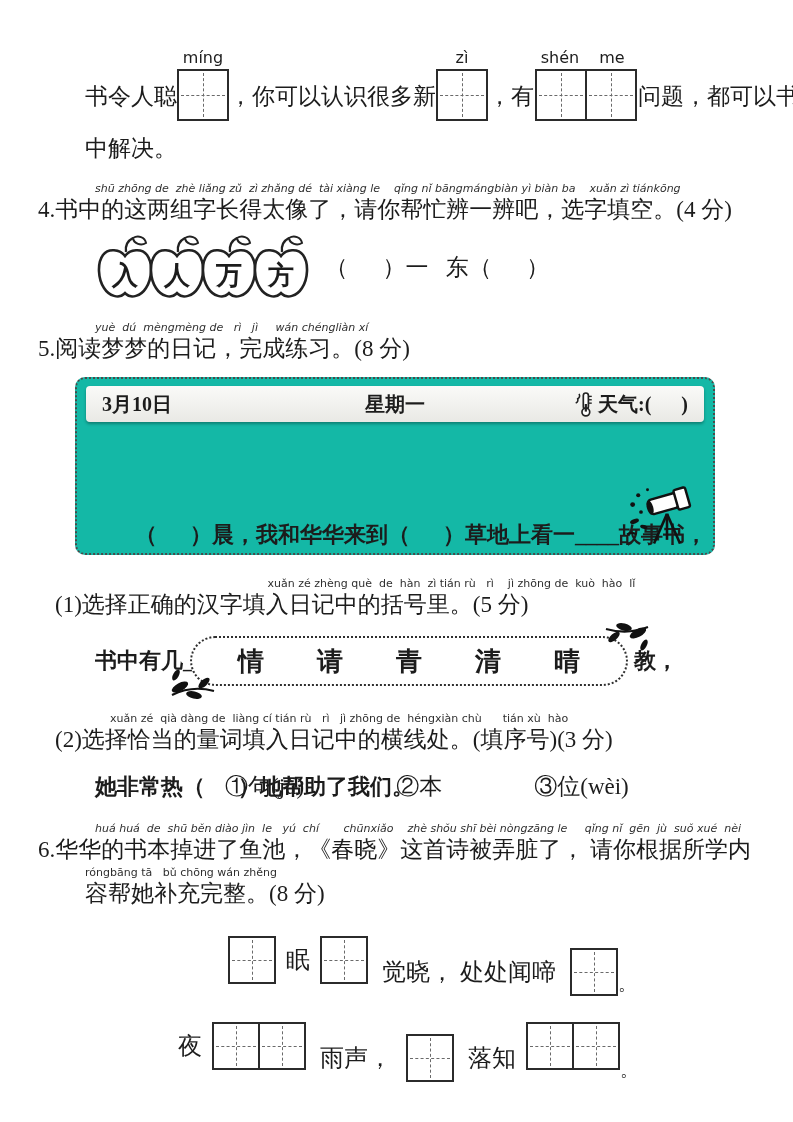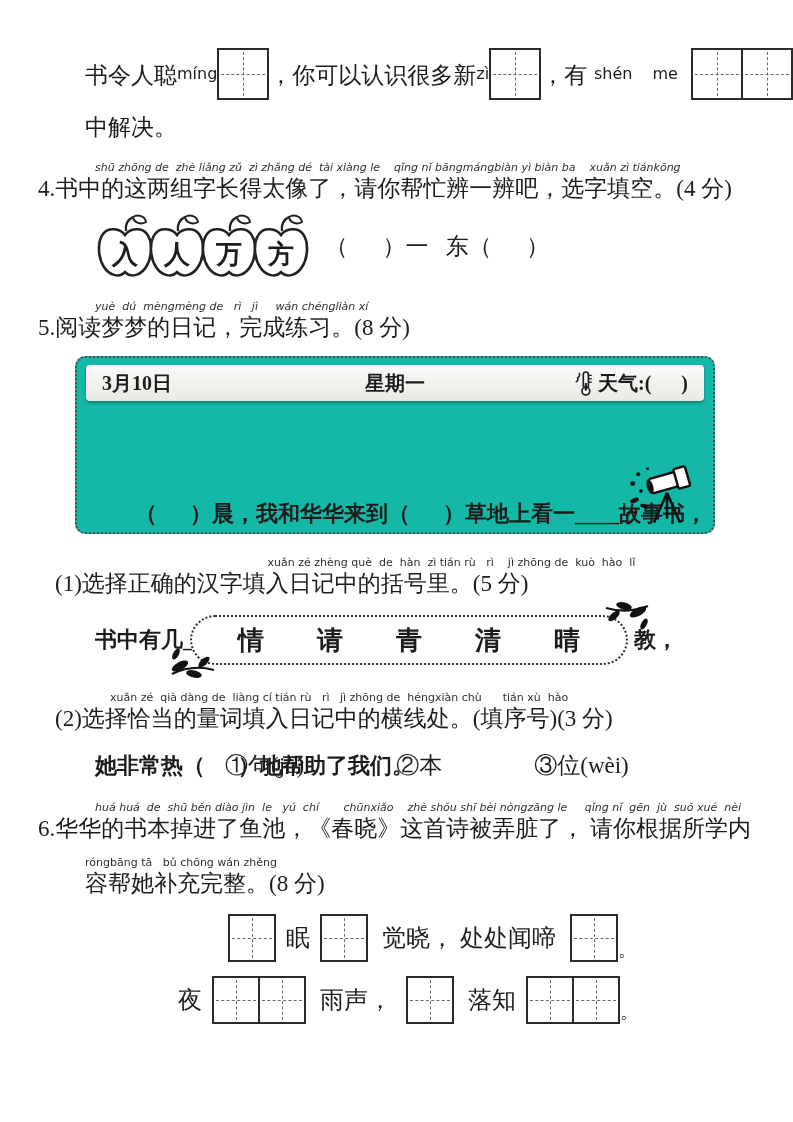--- a/index.html
+++ b/index.html
@@ -25,31 +25,31 @@
   .wbox::before { content:""; position:absolute; left:2px; right:2px; top:50%;
           border-top:1.5px dashed #6a6a6a; }
   .wbox::after  { content:""; position:absolute; top:2px; bottom:2px; left:50%;
           border-left:1.5px dashed #6a6a6a; }
   .wbox.sm { width:48px; height:48px; }
   .wbox2 { display:inline-flex; }
   .wbox2 .wbox + .wbox { margin-left:-2px; }
 
   .introline { display:flex; align-items:flex-end; margin:48px 0 0 85px; }
   .introline .ctext { padding-bottom:9px; }
-  .boxcol { display:flex; align-items:center; }
+  .boxcol { display:flex; flex-direction:column; align-items:center; }
   .pinyin-pair { display:flex; width:104px; }
   .pinyin-pair .pinyin-label { flex:1; }
   .intro2 { margin:13px 0 0 85px; }
 
   .qpinyin { margin-left:95px;font-style:italic; }
   .qline { margin-left:38px; margin-top:1px; }
   .subpinyin { margin-left:110px; }
   .subline { margin-left:55px; margin-top:1px; }
   .mt18 { margin-top:18px; } .mt20 { margin-top:20px; }
-  .mt22 { margin-top:22px;text-align:center; } .mt26 { margin-top:26px; } .mt12 { margin-top:12px; }
+  .mt22 { margin-top:22px;text-align:center; } .mt26 { margin-top:26px; } .mt12 { margin-top:1px; }
 
   
   .apples-row { display:flex; align-items:center; margin:10px 0 0 95px; }
   .apple { position:relative; width:60px; height:66px; flex:none; }
   .apple + .apple { margin-left:-8px; }
   .apple svg { position:absolute; inset:0; }
   .apple-char { position:absolute; left:0; right:0; top:20px; bottom:4px;
     display:flex; align-items:center; justify-content:center;
     font-size:26px; font-weight:bold; }
   .apple-blanks { margin-left:14px; margin-right:30px; }
@@ -78,21 +78,21 @@
   .banner-char { font-size:26px; font-weight:bold; }
   .leaf-left  { position:absolute; left:-24px; bottom:-17px; }
   .leaf-right { position:absolute; right:-26px; top:-19px; }
 
   .options-row { display:flex; margin:16px 0 0 225px; gap:92px; }
   .option { font-size:23px; white-space:pre; }
 
   .poem-row { display:flex; align-items:center; }
   .poem1 { margin:16px 0 0 228px; }
   .poem2 { margin:14px 0 0 178px; }
-  .poem-row .ctext { font-size:24px; } .g10 { margin-left:10px; } .g14 { margin-left:14px; }
+  .poem-row .ctext { font-size:24px; } .g10 { margin-left:10px; } .g14 { margin-left:14px;margin-top:24px; }
   .period { font-size:18px; align-self:flex-end; }
 </style>
 </head>
 <body>
 
 <div class="page">
 
   <div class="introline">
     <span class="ctext">书令人聪</span>
     <span class="boxcol">

